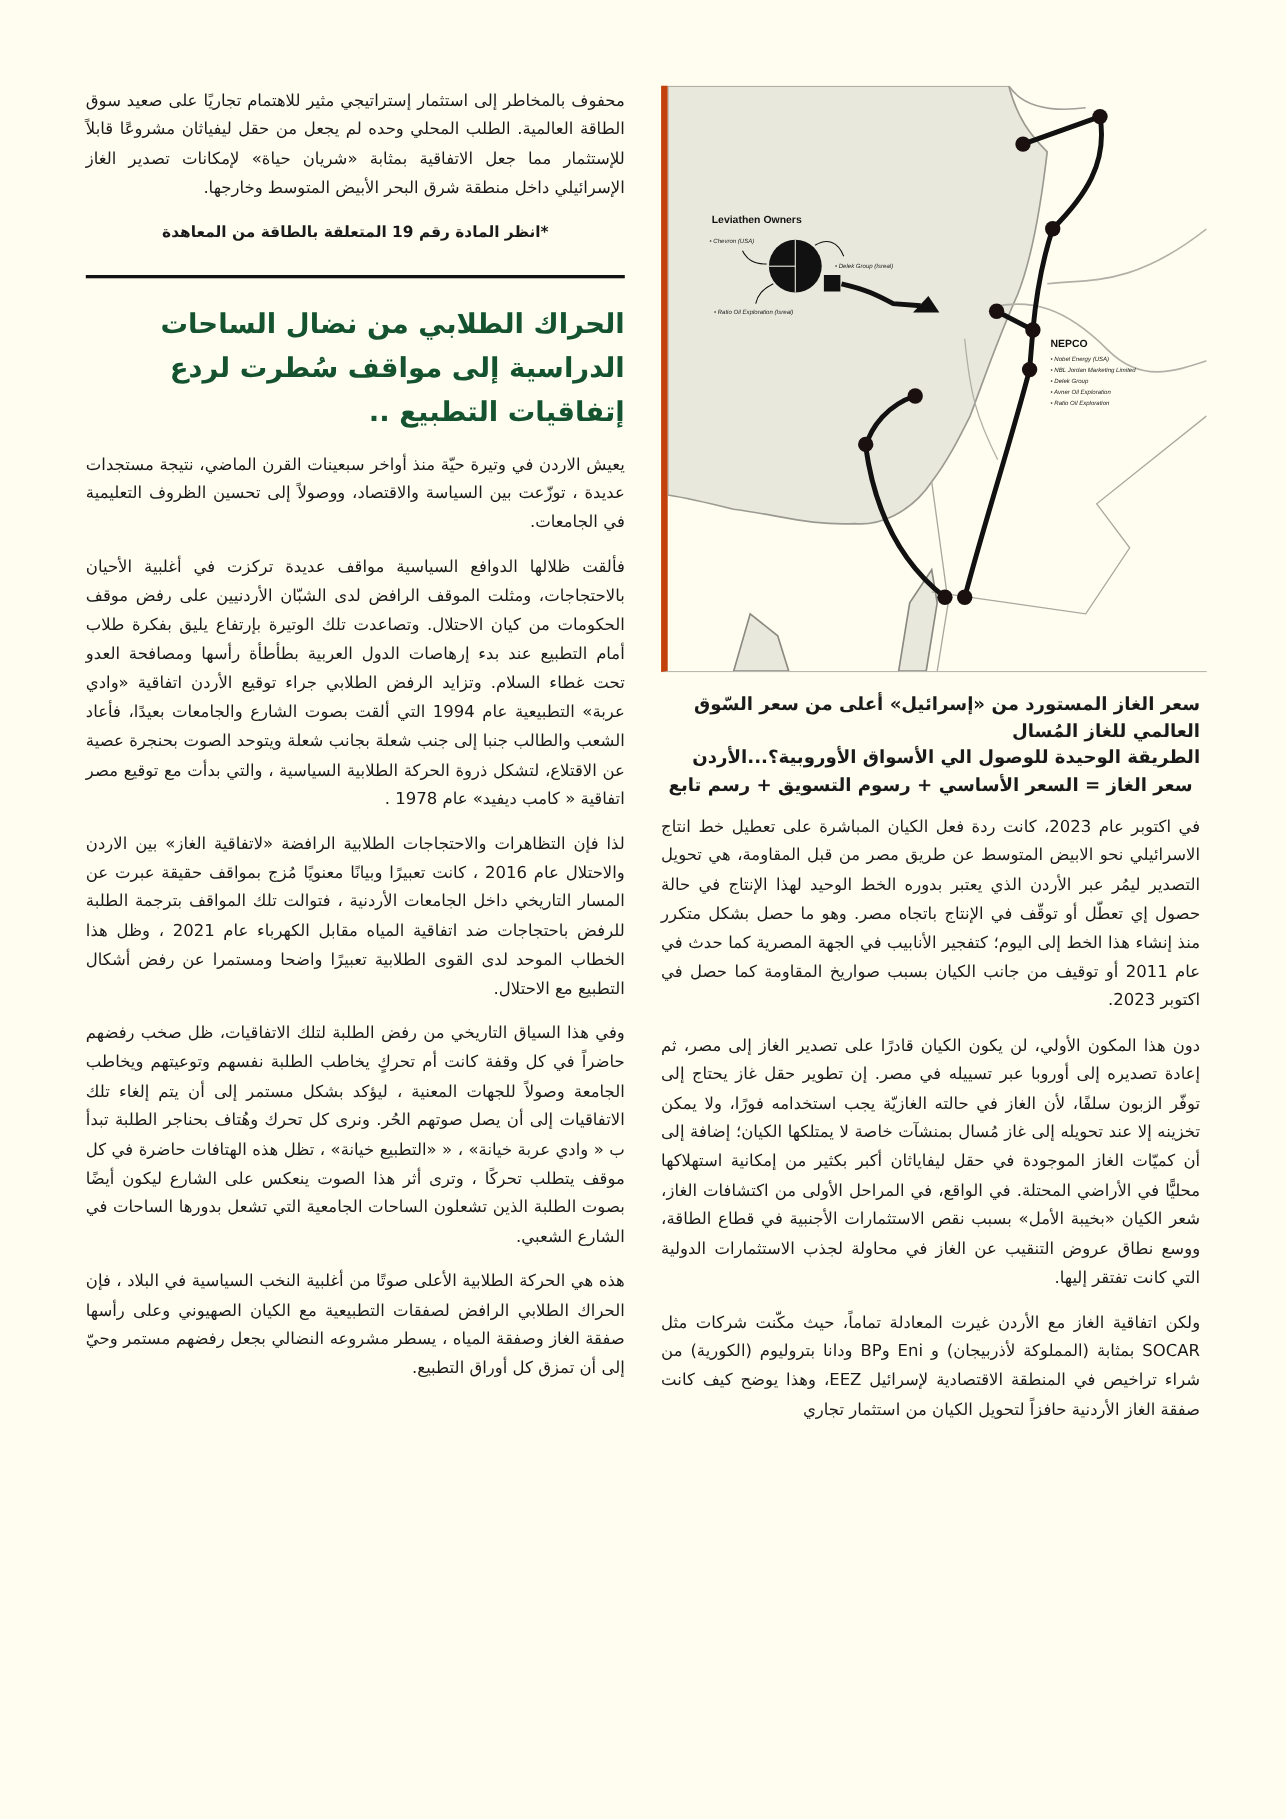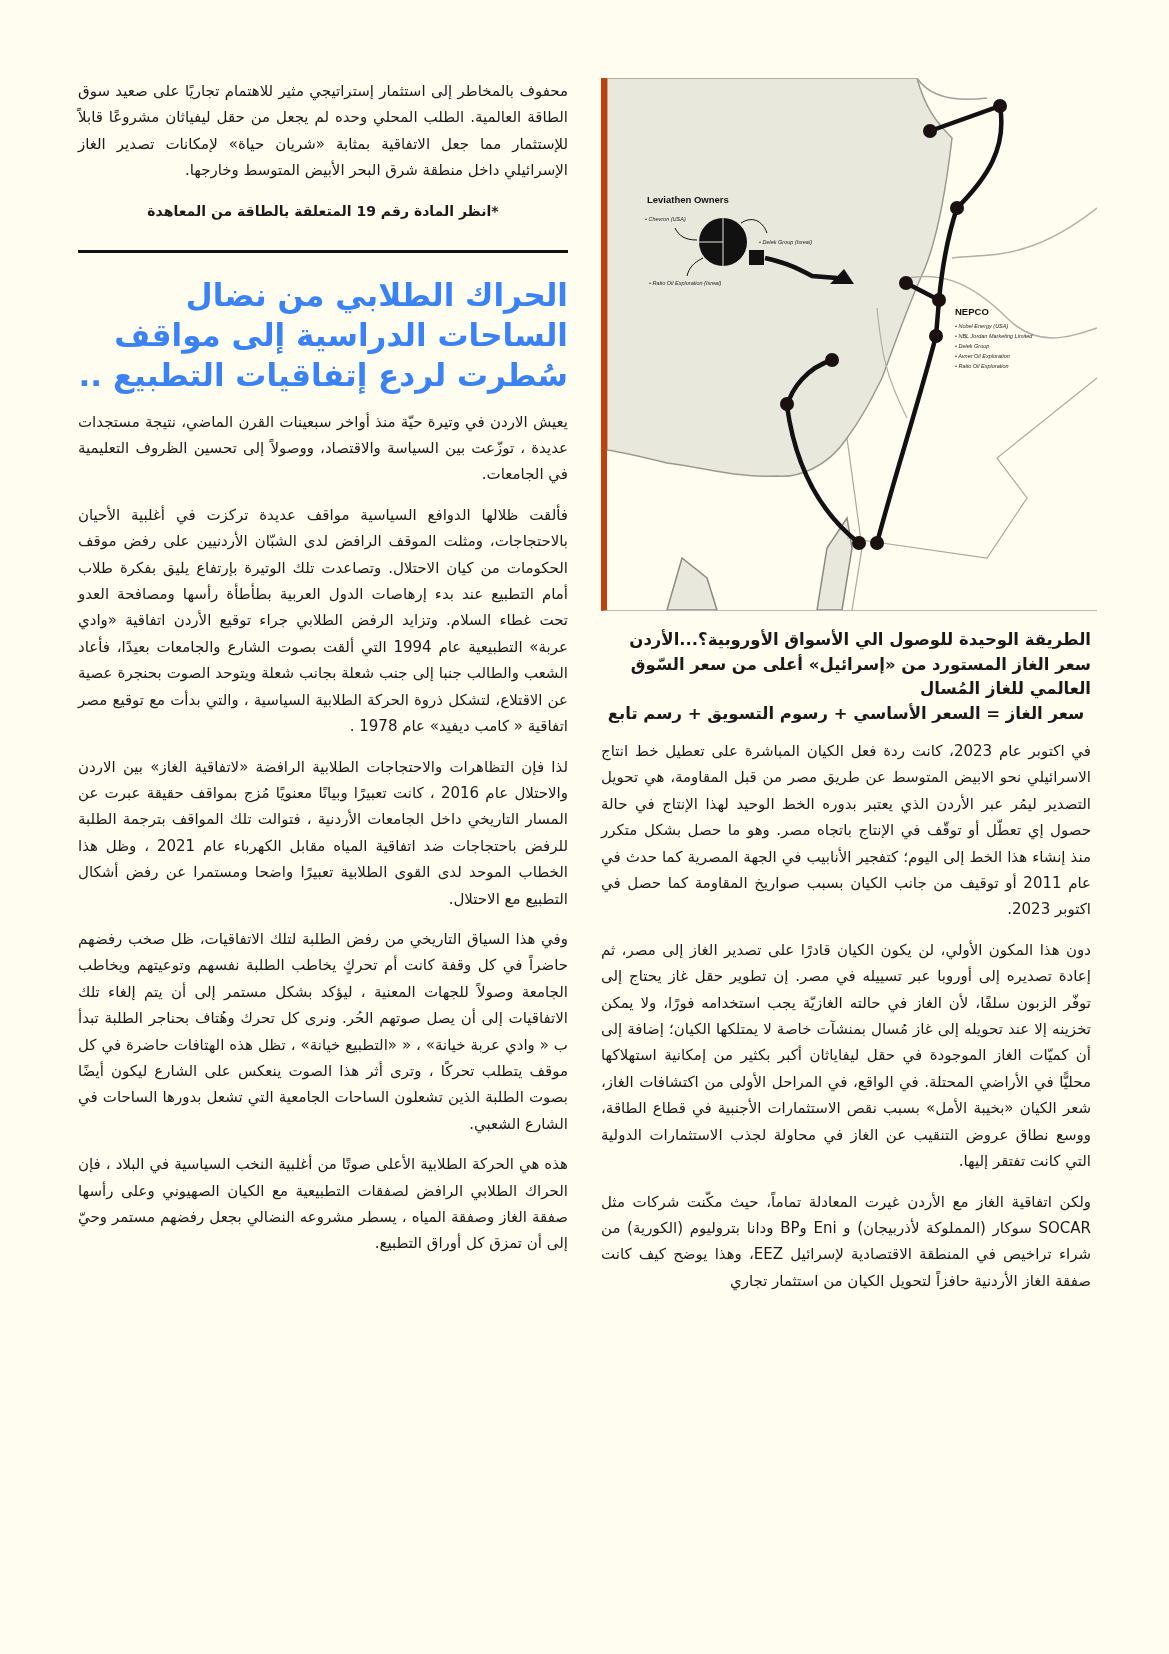--- a/index.html
+++ b/index.html
@@ -6,21 +6,21 @@
   body {
     width: 1169px; height: 1654px; background: #fefdef; position: relative; overflow: hidden;
     font-family: "DejaVu Sans", "Liberation Sans", sans-serif; color: #1a1a1a;
   }
   .col { position: absolute; direction: rtl; text-align: justify; }
   .left-col { left: 78px; top: 78px; width: 490px; }
   .right-col { left: 601px; width: 490px; }
   p.body { margin: 0 0 14px 0; font-size: 15px; line-height: 26.4px; text-align-last: right; }
   .note { font-weight: bold; font-size: 14px; line-height: 26px; margin: 5px 0 0 0; text-align: center; }
   .rule { height: 3px; background: #111; margin: 26px 0 22px 0; }
-  .red-head { color: #3b82f6; font-weight: bold; font-size: 31px; line-height: 40px; margin: 0 0 10px 0; text-align: right; }
+  .red-head { color: #14532d; font-weight: bold; font-size: 25px; line-height: 40px; margin: 0 0 10px 0; text-align: right; }
   .sub-bold { font-weight: bold; font-size: 16.5px; line-height: 24.5px; margin: 0 0 10px 0; text-align: right; }
   .map {
     position: absolute; left: 601px; top: 78px; width: 490px; height: 532px;
     border-left: 6px solid #c2410c; border-bottom: 1px solid #b8b8b0; background: #fefdef; overflow: hidden;
   }
   .map svg { width: 100%; height: 100%; display: block; }
 </style>
 </head>
 <body>
 
@@ -86,20 +86,20 @@
     <text x="348" y="250" font-family="Liberation Sans, sans-serif" font-size="5.5" font-style="italic" fill="#222">• Nobel Energy (USA)</text>
     <text x="348" y="260" font-family="Liberation Sans, sans-serif" font-size="5.5" font-style="italic" fill="#222">• NBL Jordan Marketing Limited</text>
     <text x="348" y="270" font-family="Liberation Sans, sans-serif" font-size="5.5" font-style="italic" fill="#222">• Delek Group</text>
     <text x="348" y="280" font-family="Liberation Sans, sans-serif" font-size="5.5" font-style="italic" fill="#222">• Avner Oil Exploration</text>
     <text x="348" y="290" font-family="Liberation Sans, sans-serif" font-size="5.5" font-style="italic" fill="#222">• Ratio Oil Exploration</text>
   </svg>
 </div>
 
 <div class="col right-col" style="top:628px;">
   <div style="margin-bottom:12px;">
+    <p class="sub-bold" style="margin:0;">سعر الغاز المستورد من «إسرائيل» أعلى من سعر السّوق العالمي للغاز المُسال</p>
     <p class="sub-bold" style="margin:0;">الطريقة الوحيدة للوصول الي الأسواق الأوروبية؟...الأردن</p>
-    <p class="sub-bold" style="margin:0;">سعر الغاز المستورد من «إسرائيل» أعلى من سعر السّوق العالمي للغاز المُسال</p>
     <p class="sub-bold" style="margin:0;text-align:center;">سعر الغاز = السعر الأساسي + رسوم التسويق + رسم تابع</p>
   </div>
   <p class="body">في اكتوبر عام 2023، كانت ردة فعل الكيان المباشرة على تعطيل خط انتاج الاسرائيلي نحو الابيض المتوسط عن طريق مصر من قبل المقاومة،  هي تحويل التصدير ليمُر عبر الأردن الذي يعتبر بدوره الخط الوحيد لهذا الإنتاج في حالة حصول إي تعطّل أو توقّف في الإنتاج باتجاه مصر. وهو ما حصل بشكل متكرر منذ إنشاء هذا الخط إلى اليوم؛ كتفجير الأنابيب في الجهة المصرية كما حدث في عام 2011 أو توقيف من جانب الكيان بسبب صواريخ المقاومة كما حصل في اكتوبر 2023.</p>
   <p class="body">دون هذا المكون الأولي، لن يكون الكيان قادرًا على تصدير الغاز إلى مصر، ثم إعادة تصديره إلى أوروبا عبر تسييله في مصر. إن تطوير حقل غاز يحتاج إلى توفّر الزبون سلفًا، لأن الغاز في حالته الغازيّة يجب استخدامه فورًا، ولا يمكن تخزينه إلا عند تحويله إلى غاز مُسال بمنشآت خاصة لا يمتلكها الكيان؛ إضافة إلى أن كميّات الغاز الموجودة في حقل ليفاياثان أكبر بكثير من إمكانية استهلاكها محليًّا في الأراضي المحتلة. في الواقع، في المراحل الأولى من اكتشافات الغاز، شعر الكيان «بخيبة الأمل» بسبب نقص الاستثمارات الأجنبية في قطاع الطاقة، ووسع نطاق عروض التنقيب عن الغاز في محاولة لجذب الاستثمارات الدولية التي كانت تفتقر إليها.</p>
-  <p class="body">ولكن اتفاقية الغاز مع الأردن غيرت المعادلة تماماً، حيث مكّنت شركات مثل SOCAR سوكار (المملوكة لأذربيجان) و Eni وBP ودانا بتروليوم (الكورية) من شراء تراخيص في المنطقة الاقتصادية لإسرائيل EEZ، وهذا يوضح كيف كانت صفقة الغاز الأردنية حافزاً لتحويل الكيان من استثمار تجاري</p>
+  <p class="body">ولكن اتفاقية الغاز مع الأردن غيرت المعادلة تماماً، حيث مكّنت شركات مثل SOCAR بمثابة (المملوكة لأذربيجان) و Eni وBP ودانا بتروليوم (الكورية) من شراء تراخيص في المنطقة الاقتصادية لإسرائيل EEZ، وهذا يوضح كيف كانت صفقة الغاز الأردنية حافزاً لتحويل الكيان من استثمار تجاري</p>
 </div>
 
 </body></html>

